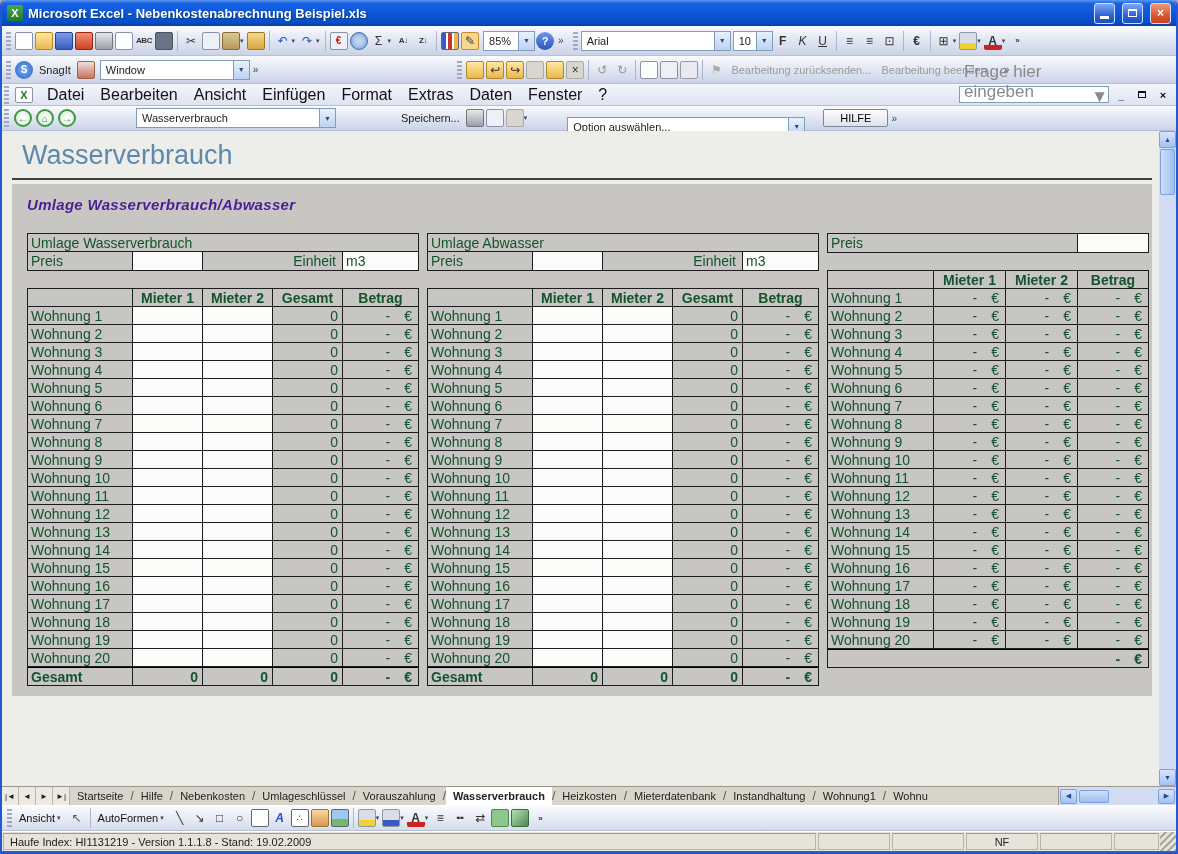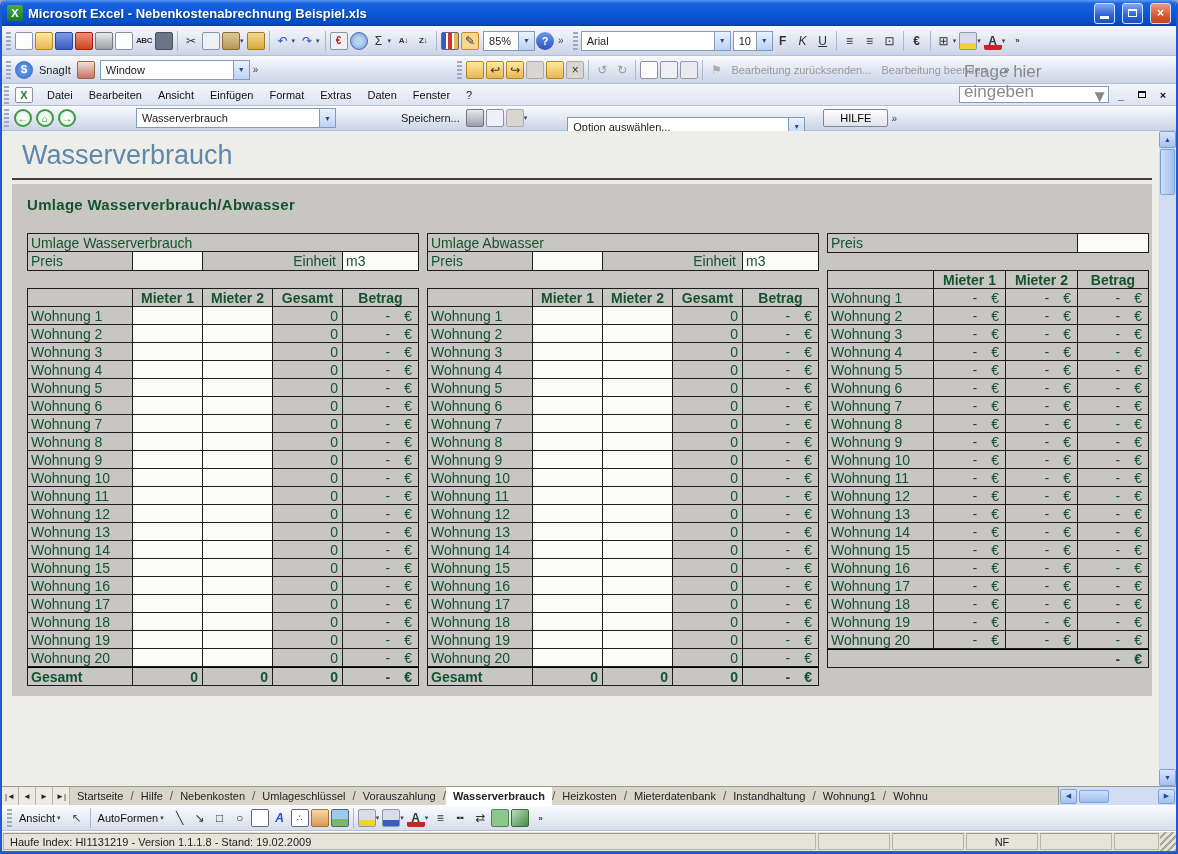--- a/index.html
+++ b/index.html
@@ -68,39 +68,39 @@
      background:linear-gradient(180deg,#EAF1FC,#BDD1F2);display:flex;align-items:center;justify-content:center;
      font-size:7px;color:#2A4A8C;}
   .txtbtn{font-size:11px;color:#222;padding:2px 5px;flex:none;white-space:nowrap;}
   .txtbtn.gray{color:#9A9A96;}
   .pushbtn{border:1px solid #7A869C;background:linear-gradient(180deg,#FDFDFC,#DFE2EA);
      padding:2px 16px;font-size:11px;flex:none;border-radius:2px;}
   .navround{width:18px;height:18px;border-radius:50%;border:2px solid #3E9A42;margin:0 2px;flex:none;
      background:radial-gradient(#FFFFFF,#D8EED8);display:flex;align-items:center;justify-content:center;
      font-size:10px;color:#2E7A32;font-weight:bold;}
   
-  .mitem{font-size:11px;color:#111;padding:3px 8px;flex:none;text-align:right;}
+  .mitem{font-size:16px;color:#111;padding:3px 8px;flex:none;text-align:right;}
   .qbox{width:150px;height:17px;background:#fff;border:1px solid #7F9DB9;display:flex;align-items:flex-end;
      font-size:17px;color:#8a8a8a;padding-left:4px;margin-left:auto;flex:none;}
   .sheetbtn{width:18px;height:16px;display:flex;align-items:center;justify-content:center;flex:none;
      color:#111;font-size:11px;font-weight:bold;margin-left:3px;}
   
   .namebox{width:95px;height:17px;background:#fff;border:1px solid #7F9DB9;border-right:0;font-size:11px;
      display:flex;align-items:center;justify-content:center;flex:none;}
   .nbdd{width:16px;height:17px;border:1px solid #7F9DB9;background:linear-gradient(180deg,#D6E0F5,#AFC4EC);
      display:flex;align-items:center;justify-content:center;font-size:7px;color:#2A4A8C;flex:none;}
   .fx{font-style:italic;font-family:"Liberation Serif",serif;font-size:12px;color:#444;margin:0 6px;flex:none;}
   .ffield{flex:1;height:17px;background:#F7F7F4;border:1px solid #B8BECE;margin-right:2px;}
   
   .worksheet{flex:1;position:relative;background:#EDEDEA;overflow:hidden;}
   .ws-content{position:absolute;left:0;top:0;bottom:0;right:17px;overflow:hidden;}
   .page-title{margin:9px 0 0 20px;font-size:27px;color:#5E88AC;}
   .rule{margin:7px 0 0 10px;width:1140px;border-top:2px solid #3F3F3F;}
   .panel{margin:4px 0 0 10px;width:1140px;height:512px;background:#C7C6C3;padding:12px 0 0 15px;}
-  .section-title{font-size:15px;font-weight:bold;color:#14532d;letter-spacing:0.3px;}
+  .section-title{font-size:15px;font-weight:bold;color:#4c1d95;letter-spacing:0.3px;font-style:italic;}
   .tables{display:flex;gap:8px;margin-top:20px;}
   .xtable{font-size:14px;color:#14532d;flex:none;}
   .xblock{border:1px solid #1C1C1C;background:#C7C6C3;}
   .xrow{display:flex;height:18px;line-height:16px;border-bottom:1px solid #1C1C1C;}
   .xrow:last-child{border-bottom:none;}
   .xrow.total{border-top:1px solid #000;font-weight:bold;}
   .xcell{border-right:1px solid #1C1C1C;padding:1px 3px 0 3px;overflow:hidden;white-space:nowrap;flex:none;}
   .xcell:last-child{border-right:none;}
   .xcell.input{background:#FBFBF9;}
   .xcell.num{text-align:right;padding-right:4px;}

